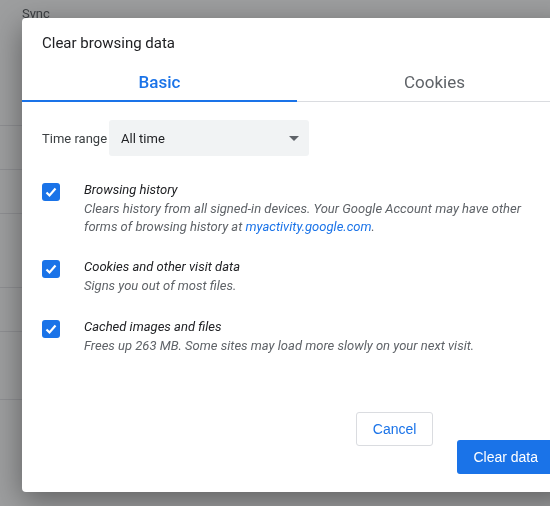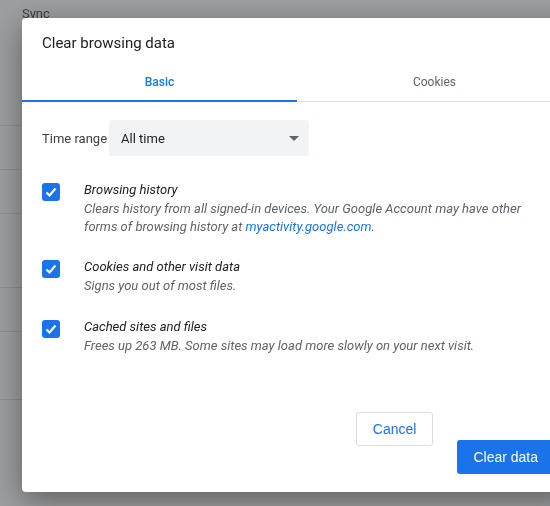--- a/index.html
+++ b/index.html
@@ -15,21 +15,21 @@
   .bg-lines { position:absolute; left:0; top:0; width:100%; height:100%; color:#5f6368;}
   .bg-row { border-top:1px solid #dadce0; padding:14px 0 14px 22px; font-size:13px; }
   .modal-scrim { position:absolute; inset:0; background:rgba(0,0,0,0.35); }
   .dialog {
     position:absolute; left:22px; top:18px; width:550px; height:474px;
     background:#fff; border-radius:4px; box-shadow:0 8px 30px rgba(0,0,0,0.4);
     display:flex; flex-direction:column;
   }
   .dlg-title { padding:16px 20px 10px; font-size:15px; color:#202124; }
   .tabs { display:flex; border-bottom:1px solid #dadce0; height:40px; }
-  .tab { flex:1; text-align:center; line-height:40px; font-size:12px; color:#5f6368; cursor:pointer; position:relative; }
+  .tab { flex:1; text-align:center; line-height:40px; font-size:17px; color:#5f6368; cursor:pointer; position:relative; }
   .tab.active { color:#1a73e8; font-weight:500; }
   .tab.active::after { content:""; position:absolute; left:0; right:0; bottom:-1px; height:2px; background:#1a73e8; }
   .body { padding:18px 20px 0; flex:1; overflow:auto; }
   .timerange-row { display:flex; align-items:center; gap:2px; margin-bottom:26px; }
   .timerange-label { font-size:13px; color:#3c4043; }
   .select {
     display:flex; align-items:center; justify-content:space-between;
     min-width:200px; height:36px; padding:0 10px 0 12px;
     background:#f1f3f4; border-radius:3px; font-size:13px; color:#202124;
     cursor:pointer;
@@ -112,21 +112,21 @@
       </div>
     </div>
 
     <div class="opt">
       <div class="cb">
         <svg viewBox="0 0 14 14">
             <polyline points="2.5 7.5 5.5 10.5 11.5 3.5"></polyline>
           </svg>
       </div>
       <div class="opt-text">
-        <div class="title">Cached sites and files</div>
+        <div class="title">Cached images and files</div>
         <div class="desc">
           <span>Frees up 263 MB. Some sites may load more slowly on your next visit.</span>
         </div>
       </div>
     </div>
   </div>
 
   <div class="actions">
     <button class="btn btn-secondary">Cancel</button>
     <button class="btn btn-primary">Clear data</button>

